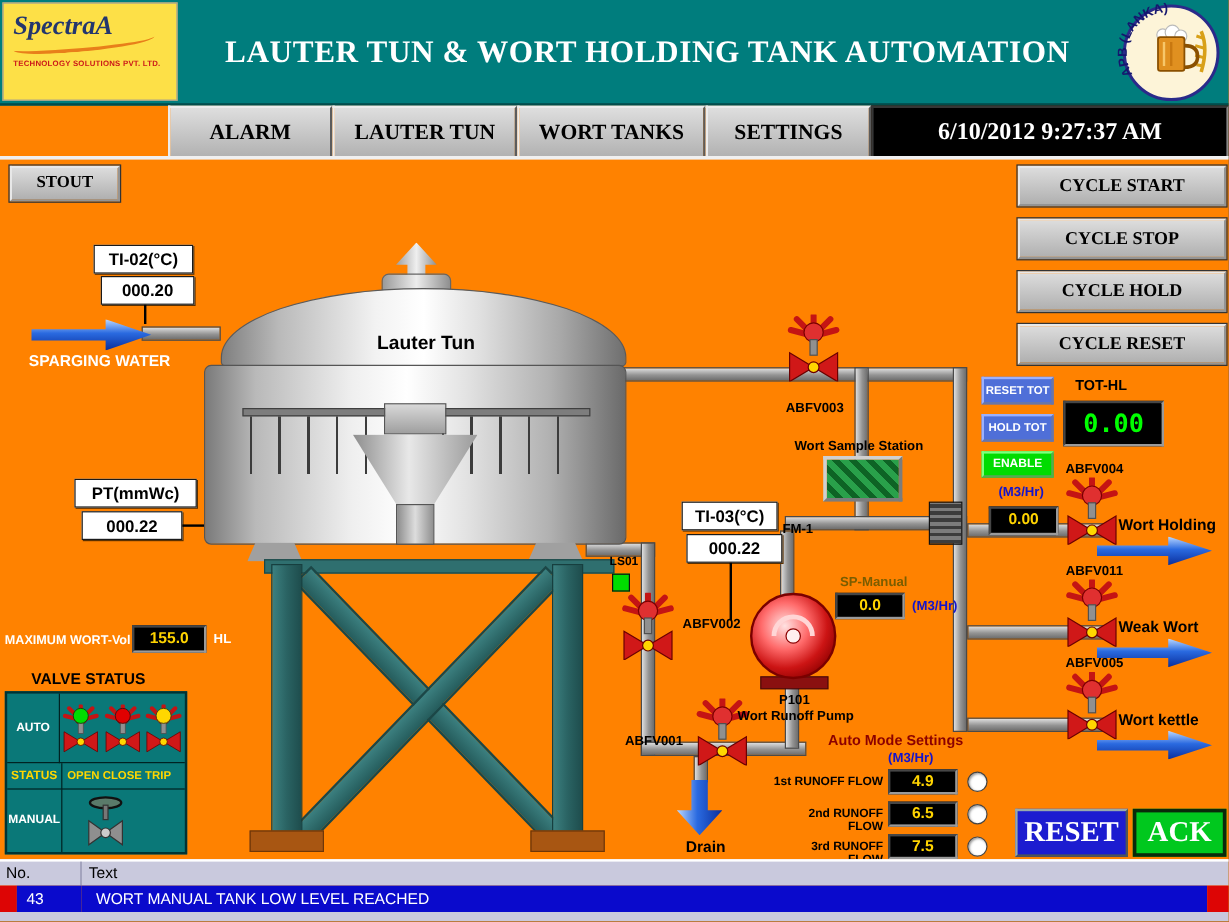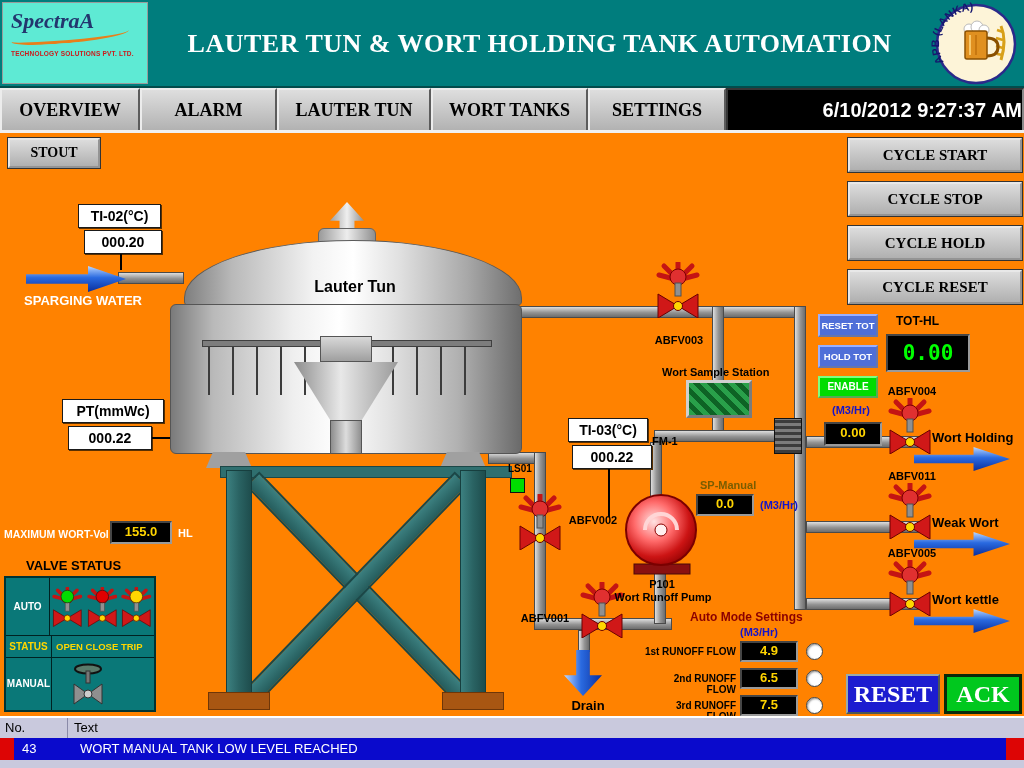--- a/index.html
+++ b/index.html
@@ -2,30 +2,30 @@
 <html><head>
 <meta charset="utf-8">
 <style>
   *{margin:0;padding:0;box-sizing:border-box}
   body{font-family:"Liberation Sans",sans-serif;background:#555}
   .screen{position:relative;width:1024px;height:768px;background:#ff8200;overflow:hidden}
   .abs{position:absolute}
 
   
   .header{position:absolute;left:0;top:0;width:1024px;height:88px;background:#007d7d;border-bottom:2px solid #024c4c}
-  .logo-left{position:absolute;left:2px;top:2px;width:146px;height:82px;background:#5eead4;border:1px solid #9a9a9a;padding:6px 4px 0 8px}
+  .logo-left{position:absolute;left:2px;top:2px;width:146px;height:82px;background:#fde047;border:1px solid #9a9a9a;padding:6px 4px 0 8px}
   .logo-brand{font-family:"Liberation Serif",serif;font-style:italic;font-weight:bold;font-size:22px;color:#23366e;line-height:24px}
   .logo-swoosh{width:118px;height:14px;border-bottom:3px solid #e87f1a;border-radius:0 0 70% 40%;transform:rotate(-4deg);margin-top:-4px}
   .logo-tag{font-size:6.5px;font-weight:bold;color:#cc1a1a;margin-top:7px;letter-spacing:.2px}
   .header-title{position:absolute;left:155px;right:100px;top:0;height:88px;line-height:88px;text-align:center;color:#fff;font-family:"Liberation Serif",serif;font-weight:bold;font-size:26px;letter-spacing:.5px}
   .logo-right{position:absolute;right:3px;top:2px;width:90px;height:84px}
 
   
   .nav-btn{position:absolute;top:88px;height:44px;background:linear-gradient(#dedede,#b2b2b2);border:2px outset #ececec;border-right:2px solid #5c5c5c;color:#000;font-family:"Liberation Serif",serif;font-weight:bold;font-size:18px;text-align:center;line-height:40px;cursor:pointer}
-  .nav-dt{position:absolute;top:88px;left:726px;width:298px;height:44px;background:#000;border:2px inset #8a8a8a;color:#fff;font-family:Liberation Sans, sans-serif;font-weight:bold;font-size:20px;text-align:right;line-height:40px}
+  .nav-dt{position:absolute;top:88px;left:726px;width:298px;height:44px;background:#000;border:2px inset #8a8a8a;color:#fff;font-family:Liberation Serif, serif;font-weight:bold;font-size:20px;text-align:center;line-height:40px}
   .nav-strip{position:absolute;top:130px;left:0;width:1024px;height:3px;background:#f0f0f0}
 
   
   .gbtn{position:absolute;background:linear-gradient(#dcdcdc,#b0b0b0);border:2px outset #e8e8e8;outline:1px solid #333;color:#000;font-family:"Liberation Serif",serif;font-weight:bold;text-align:center;cursor:pointer}
   .wbox{position:absolute;background:#fff;border:1px solid #1a1a1a;box-shadow:1px 1px 0 #5a3000;text-align:center;font-weight:bold;font-size:14px;color:#000}
   .kbox{position:absolute;background:#000;border:2px inset #9a9a9a;color:#ffd400;text-align:center;font-weight:bold;font-size:13px}
   .lbl{position:absolute;font-weight:bold;color:#000}
   .white{color:#fff}.blue{color:#1414cc}.maroon{color:#8b0000}.gold{color:#7a5d00}.yellow{color:#ffd700}
   .pipe{position:absolute;border:1px solid #4a4a4a}
   .pipe.h{background:linear-gradient(180deg,#dedede,#949494 55%,#6d6d6d)}
@@ -131,21 +131,20 @@
           <circle cx="46" cy="25" r="6" fill="#fff" stroke="#bbb"></circle>
           <circle cx="53" cy="28" r="5" fill="#fff" stroke="#bbb"></circle>
         <rect x="34" y="29" width="22" height="28" rx="2" fill="#e09020" stroke="#8a5000" stroke-width="1.5"></rect>
         <path d="M56 36 q11 0 11 9 q0 9 -11 9" stroke="#8a5000" stroke-width="3" fill="none"></path>
         <line x1="39" y1="33" x2="39" y2="53" stroke="#f7c76a" stroke-width="2"></line>
           <line x1="45" y1="33" x2="45" y2="53" stroke="#c87810" stroke-width="2"></line>
       </svg>
     </div>
   </div>
 
-  <div class="nav-btn" style="left:0;width:140px">OVERVIEW</div>
   <div class="nav-btn" style="left:140px;width:137px">ALARM</div>
   <div class="nav-btn" style="left:277px;width:154px">LAUTER TUN</div>
   <div class="nav-btn" style="left:431px;width:157px">WORT TANKS</div>
   <div class="nav-btn" style="left:588px;width:138px">SETTINGS</div>
   <div class="nav-dt">6/10/2012 9:27:37 AM</div>
   <div class="nav-strip"></div>
 
   <div class="gbtn" style="left:8px;top:138px;width:92px;height:30px;font-size:14px;line-height:26px">STOUT</div>
   <div class="gbtn" style="left:848px;top:138px;width:174px;height:34px;font-size:15px;line-height:30px">CYCLE START</div>
   <div class="gbtn" style="left:848px;top:182px;width:174px;height:34px;font-size:15px;line-height:30px">CYCLE STOP</div>

